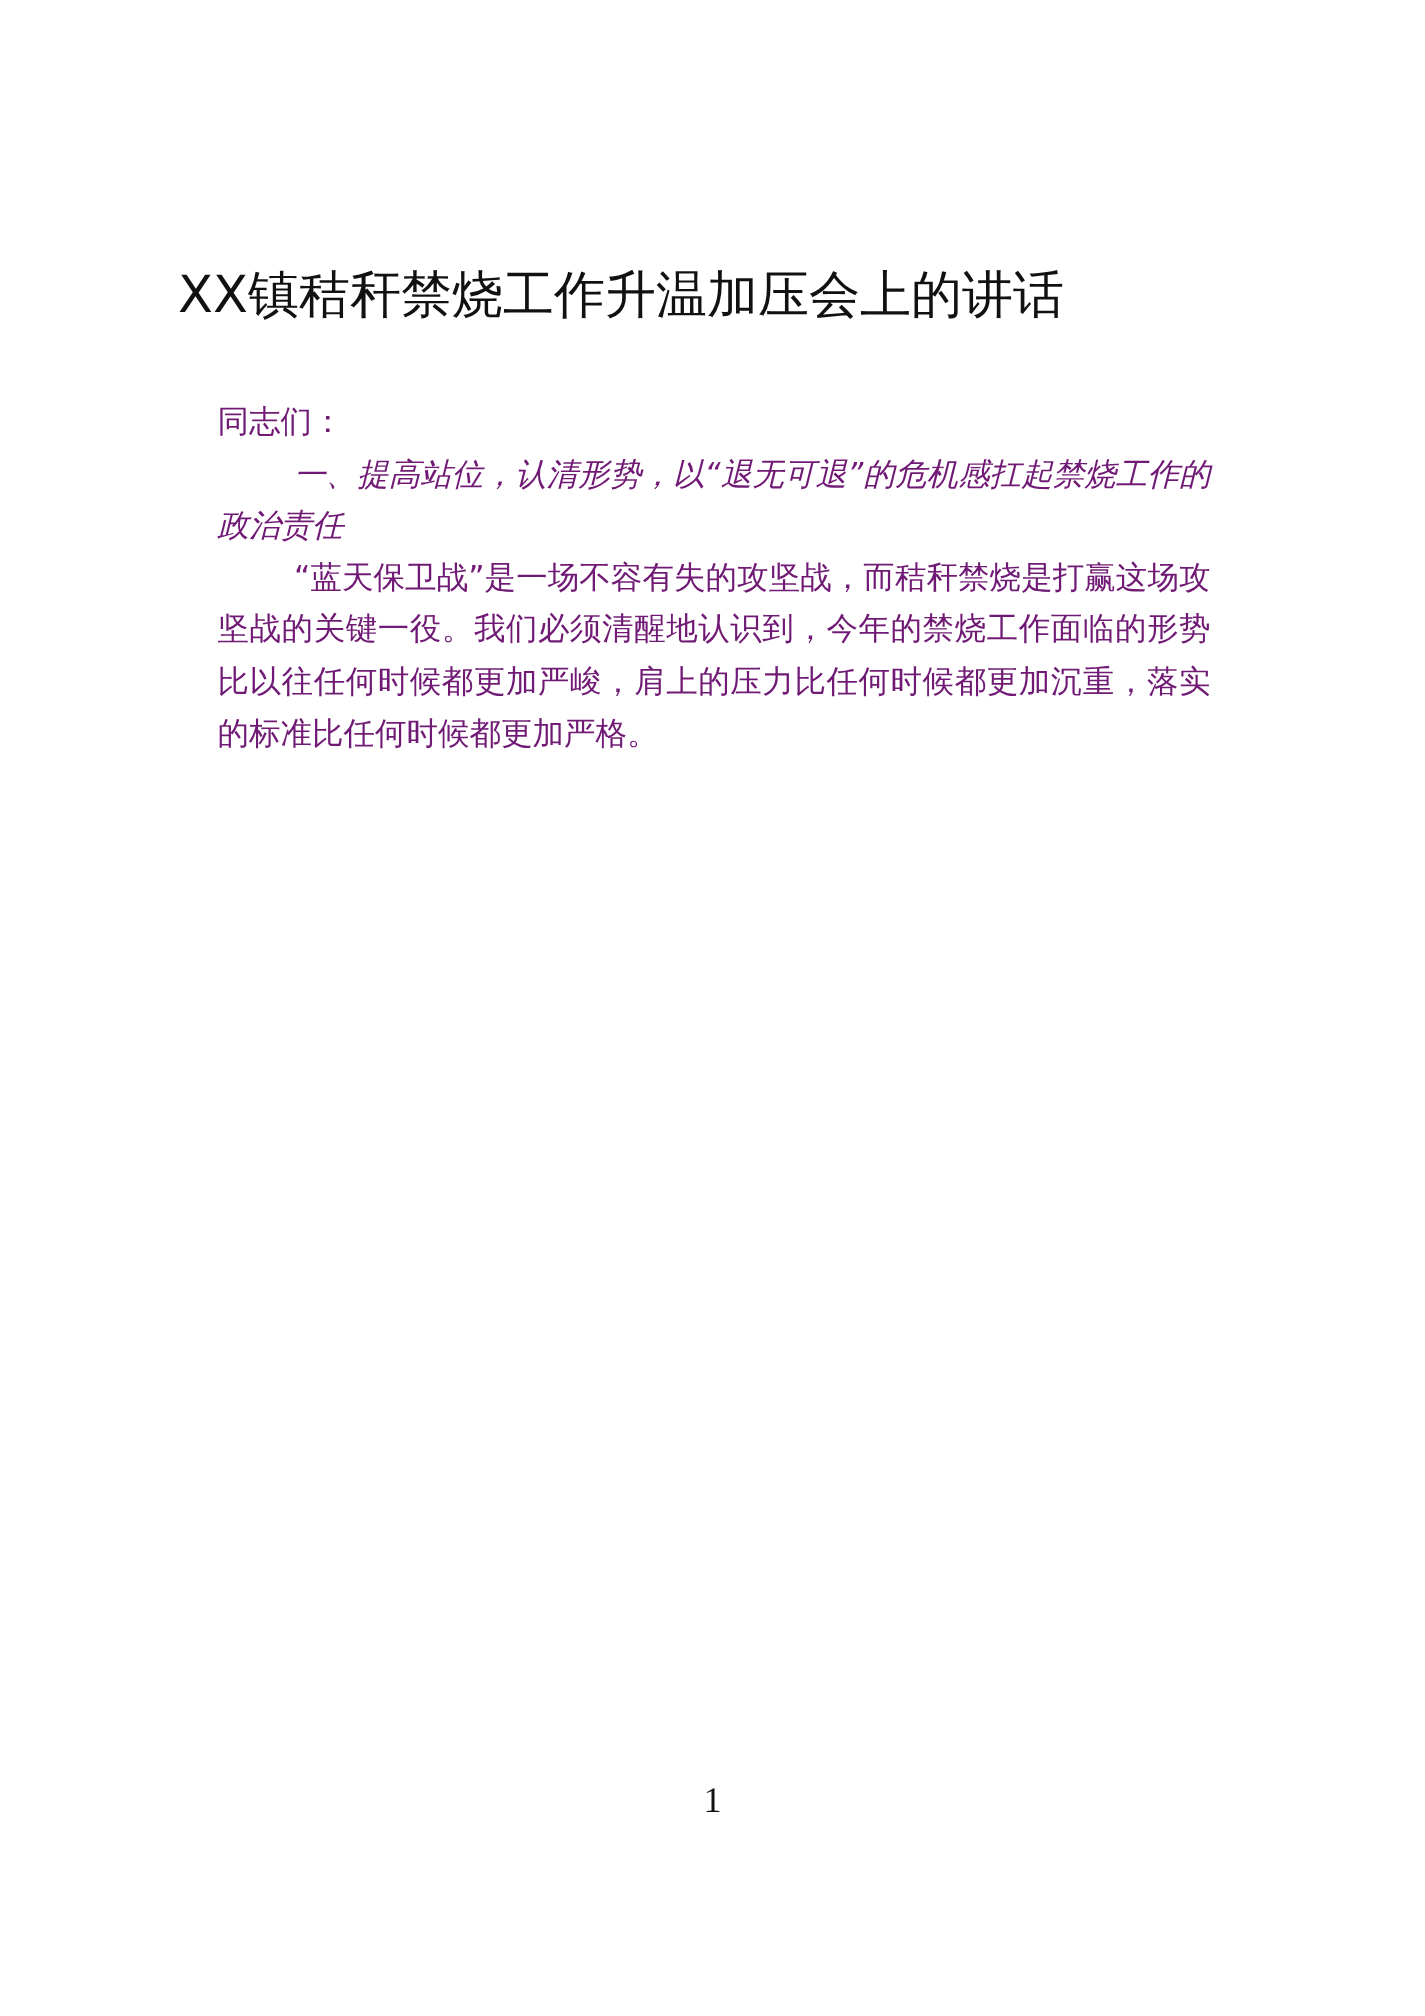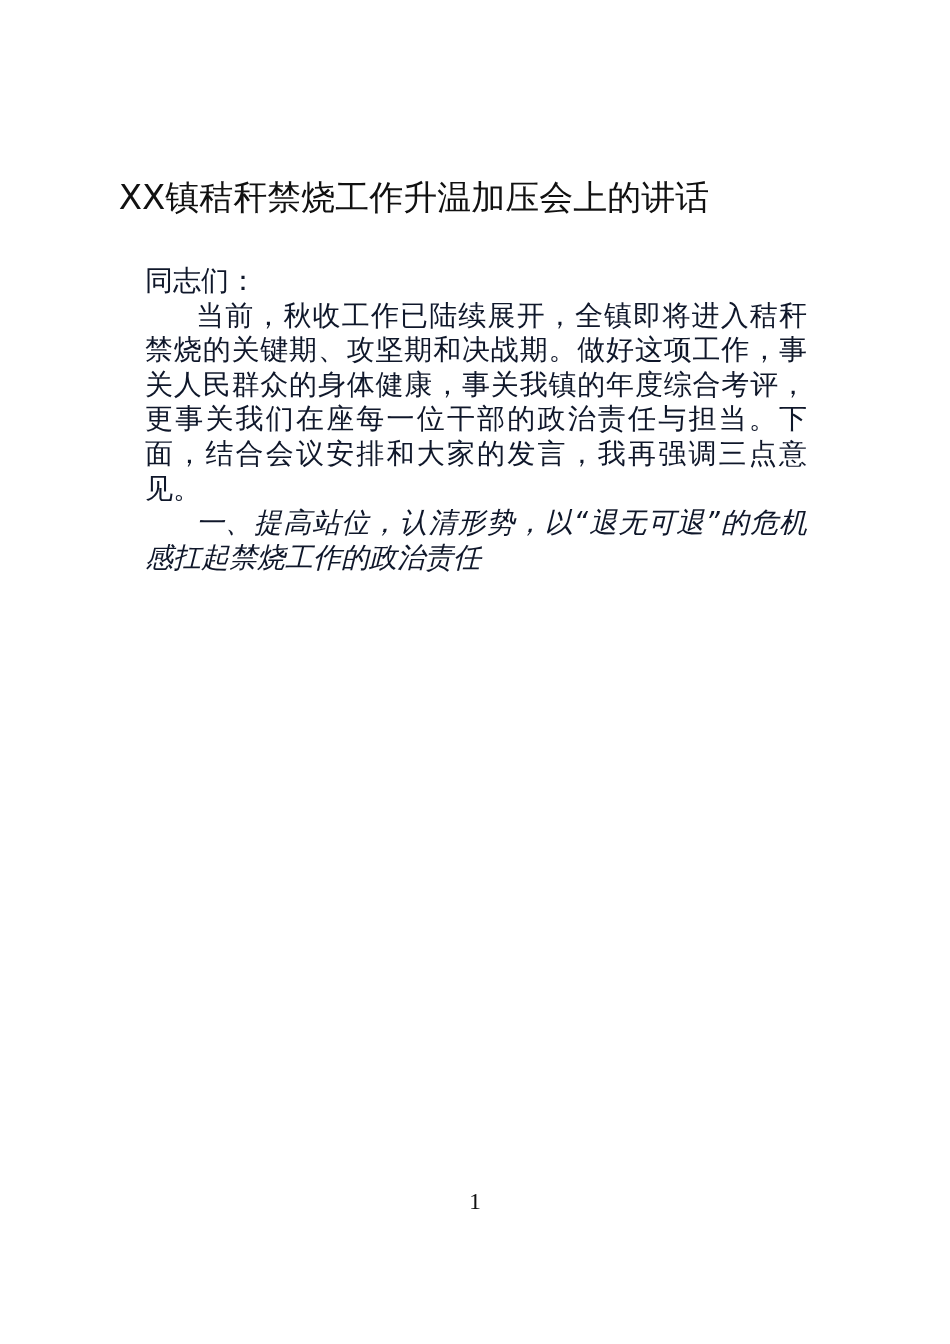--- a/index.html
+++ b/index.html
@@ -6,37 +6,37 @@
   body { width: 950px; height: 1344px; position: relative; overflow: hidden; }
   .page { position: absolute; left: 0; top: 0; width: 950px; height: 1344px; background: #fff; }
   .title {
     position: absolute; left: 0; top: 172px; width: 828px; text-align: center;
     font-family: "DejaVu Sans", "Liberation Sans", sans-serif;
     font-size: 34px; line-height: 50px; color: #111; letter-spacing: 0px;
   }
   .body {
     position: absolute; left: 145px; top: 264px; width: 662px;
     font-family: "DejaVu Sans", "Liberation Sans", sans-serif;
-    font-size: 28px; line-height: 34.6px; color: #0f172a;
+    font-size: 21px; line-height: 34.6px; color: #701a75;
     text-align: justify;
   }
   .body p { margin: 0; }
   .indent { text-indent: 51px; }
   .heading { font-family: "DejaVu Sans", "Liberation Sans", sans-serif; font-style: italic; }
   .page-number {
     position: absolute; left: 0; top: 1188px; width: 950px; text-align: center;
     font-family: "Liberation Serif", "DejaVu Serif", serif; font-size: 24px; color: #111;
   }
 </style>
 </head>
 <body>
 
 <div class="page">
   <div class="title">XX镇秸秆禁烧工作升温加压会上的讲话</div>
 
   <div class="body">
     <p>同志们：</p>
-    <p class="indent">当前，秋收工作已陆续展开，全镇即将进入秸秆禁烧的关键期、攻坚期和决战期。做好这项工作，事关人民群众的身体健康，事关我镇的年度综合考评，更事关我们在座每一位干部的政治责任与担当。下面，结合会议安排和大家的发言，我再强调三点意见。</p>
     <p class="indent heading">一、提高站位，认清形势，以“退无可退”的危机感扛起禁烧工作的政治责任</p>
+    <p class="indent">“蓝天保卫战”是一场不容有失的攻坚战，而秸秆禁烧是打赢这场攻坚战的关键一役。我们必须清醒地认识到，今年的禁烧工作面临的形势比以往任何时候都更加严峻，肩上的压力比任何时候都更加沉重，落实的标准比任何时候都更加严格。</p>
   </div>
 
   <div class="page-number">1</div>
 </div>
 
 </body></html>

